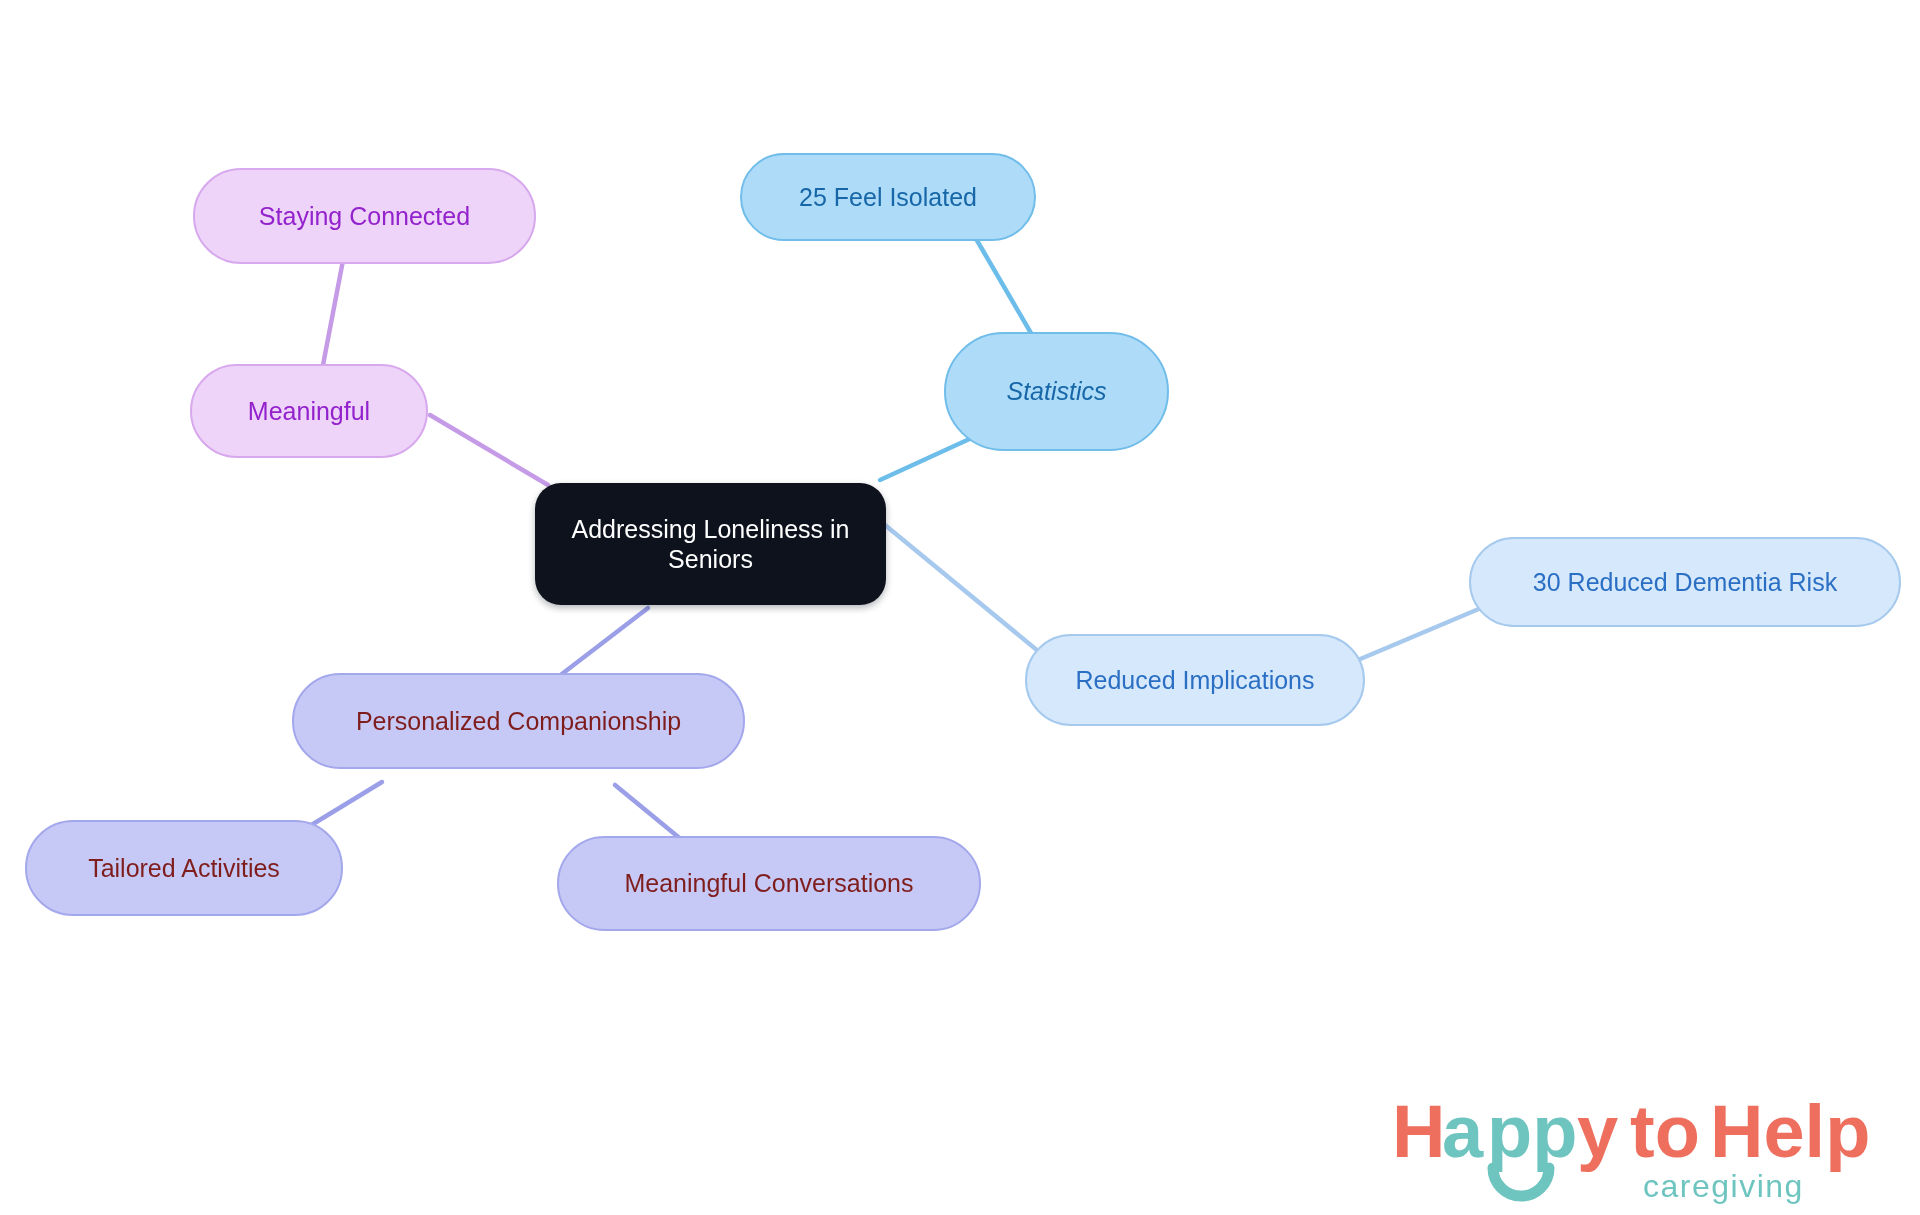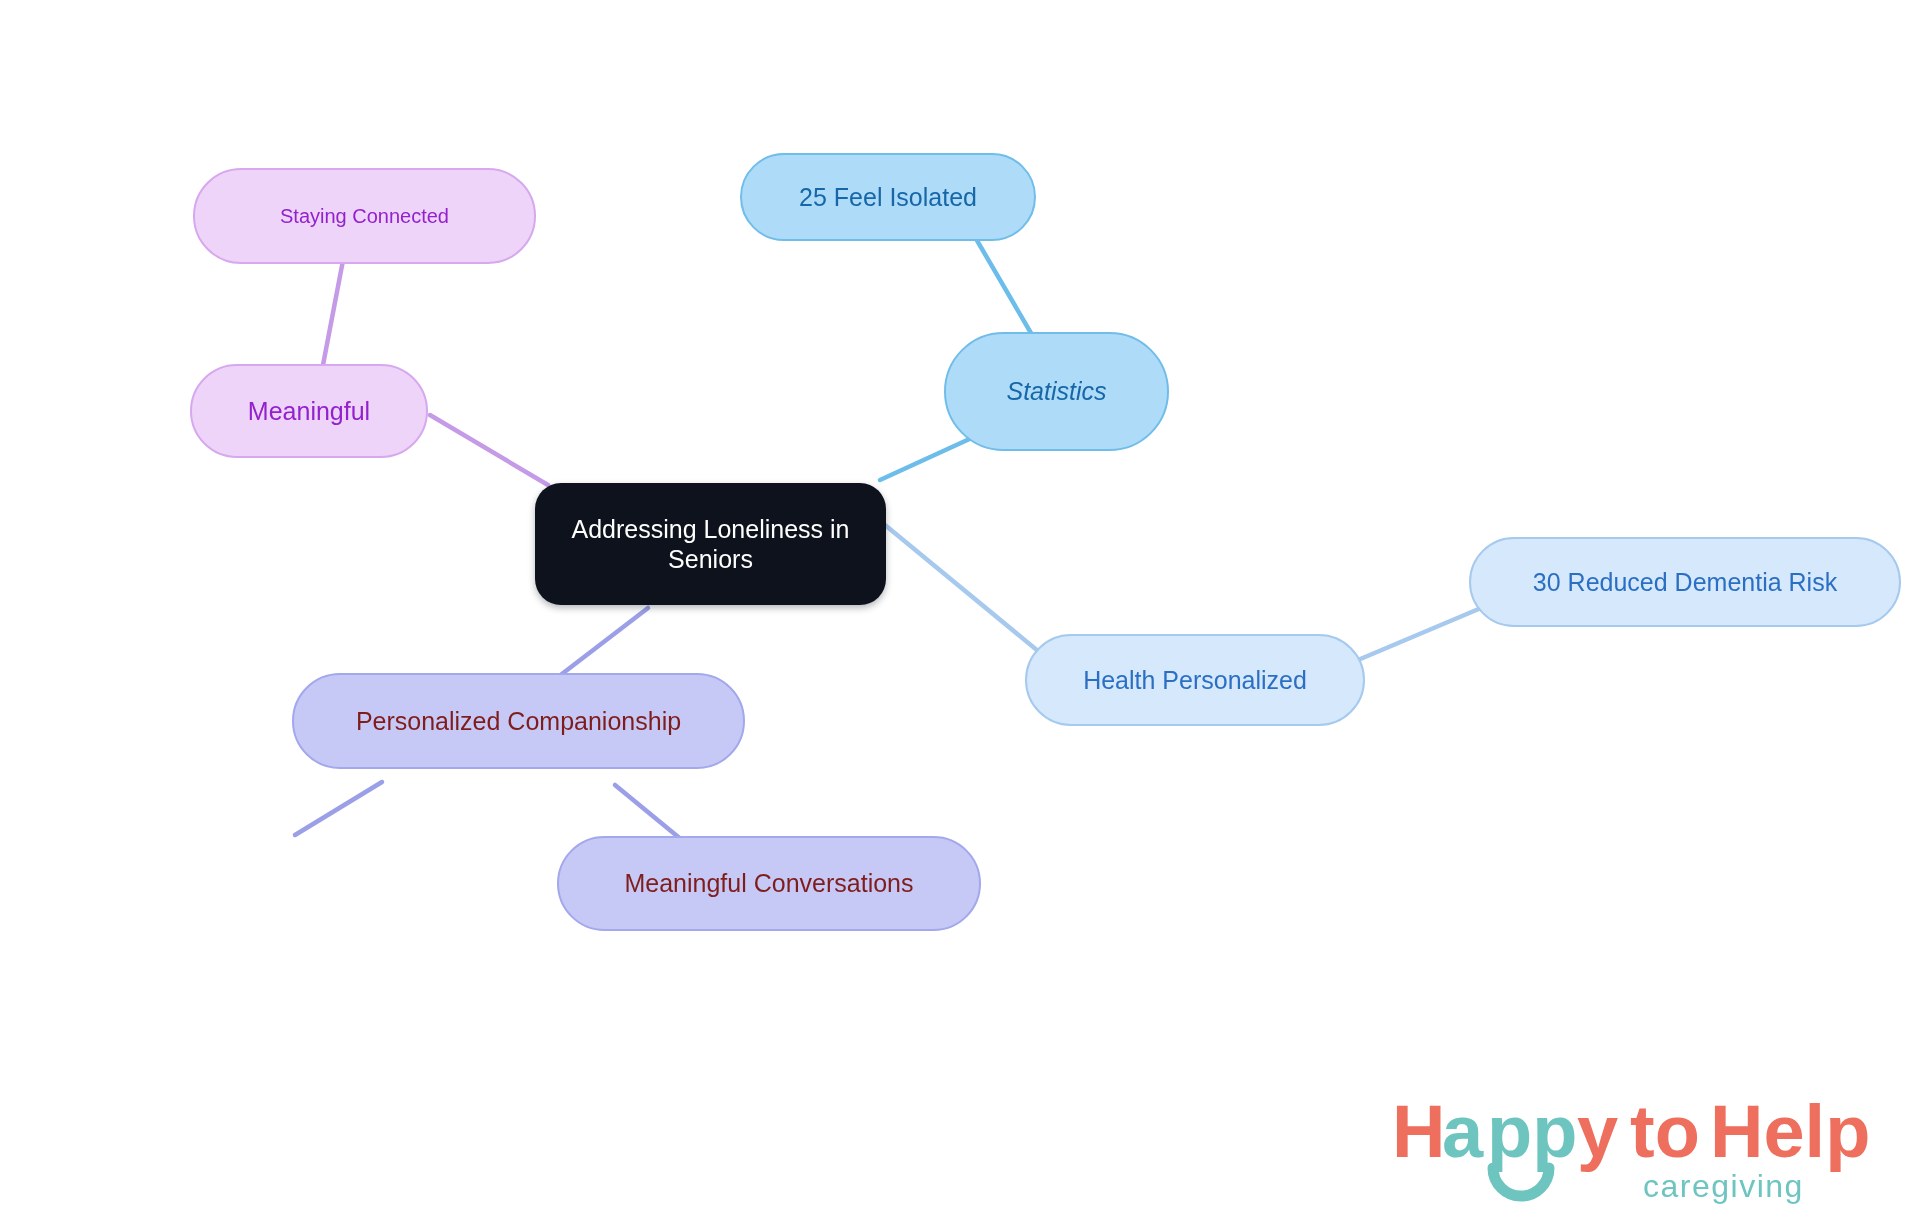--- a/index.html
+++ b/index.html
@@ -99,34 +99,35 @@
     <path d="M 648 608 L 528 700" stroke="#9b9fe8" stroke-width="4.5" fill="none" stroke-linecap="round"></path>
 
     <path d="M 382 782 L 295 835" stroke="#9b9fe8" stroke-width="4.5" fill="none" stroke-linecap="round"></path>
 
     <path d="M 615 785 L 688 845" stroke="#9b9fe8" stroke-width="4.5" fill="none" stroke-linecap="round"></path>
   </svg>
 
   <div class="node root" style="left:535px; top:483px; width:351px; height:122px; font-size:25px;">Addressing Loneliness in
 Seniors</div>
 
-  <div class="node purple" style="left:193px; top:168px; width:343px; height:96px; font-size:20px;">Staying Connected</div>
+  <div class="node purple" style="left:193px; top:168px; width:343px; height:96px; font-size:25px;">Staying Connected</div>
 
   <div class="node purple" style="left:190px; top:364px; width:238px; height:94px; font-size:25px;">Meaningful</div>
 
   <div class="node blue1" style="left:740px; top:153px; width:296px; height:88px; font-size:25px;">25 Feel Isolated</div>
 
   <div class="node blue1" style="left:944px; top:332px; width:225px; height:119px; font-size:25px;font-style:italic;">Statistics</div>
 
   <div class="node blue2" style="left:1469px; top:537px; width:432px; height:90px; font-size:25px;">30 Reduced Dementia Risk</div>
 
-  <div class="node blue2" style="left:1025px; top:634px; width:340px; height:92px; font-size:25px;">Health Personalized</div>
+  <div class="node blue2" style="left:1025px; top:634px; width:340px; height:92px; font-size:25px;">Reduced Implications</div>
 
   <div class="node indigo" style="left:292px; top:673px; width:453px; height:96px; font-size:25px;">Personalized Companionship</div>
 
+  <div class="node indigo" style="left:25px; top:820px; width:318px; height:96px; font-size:25px;">Tailored Activities</div>
 
   <div class="node indigo" style="left:557px; top:836px; width:424px; height:95px; font-size:25px;">Meaningful Conversations</div>
 
   <svg id="logo" viewBox="0 0 510 125">
     <g font-family="'Liberation Sans', sans-serif" font-weight="bold" font-size="74">
       <text x="2" y="72" fill="#ee6f5e">H</text>
       <text x="52" y="72" fill="#6ec5c0">a</text>
       <text x="97" y="72" fill="#6ec5c0">pp</text>
       <text x="187" y="72" fill="#ee6f5e">y</text>
       <text x="240" y="72" fill="#ee6f5e">to</text>

